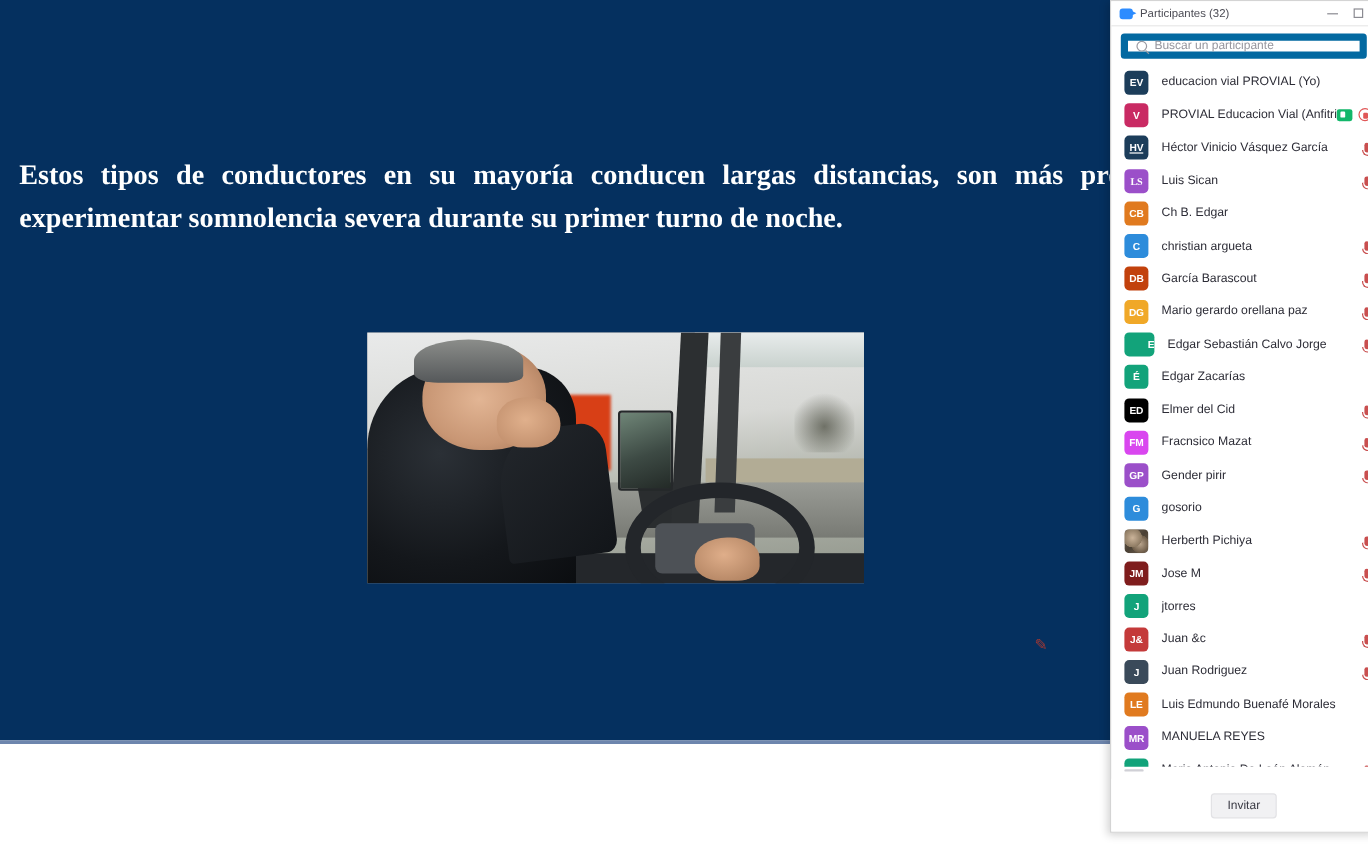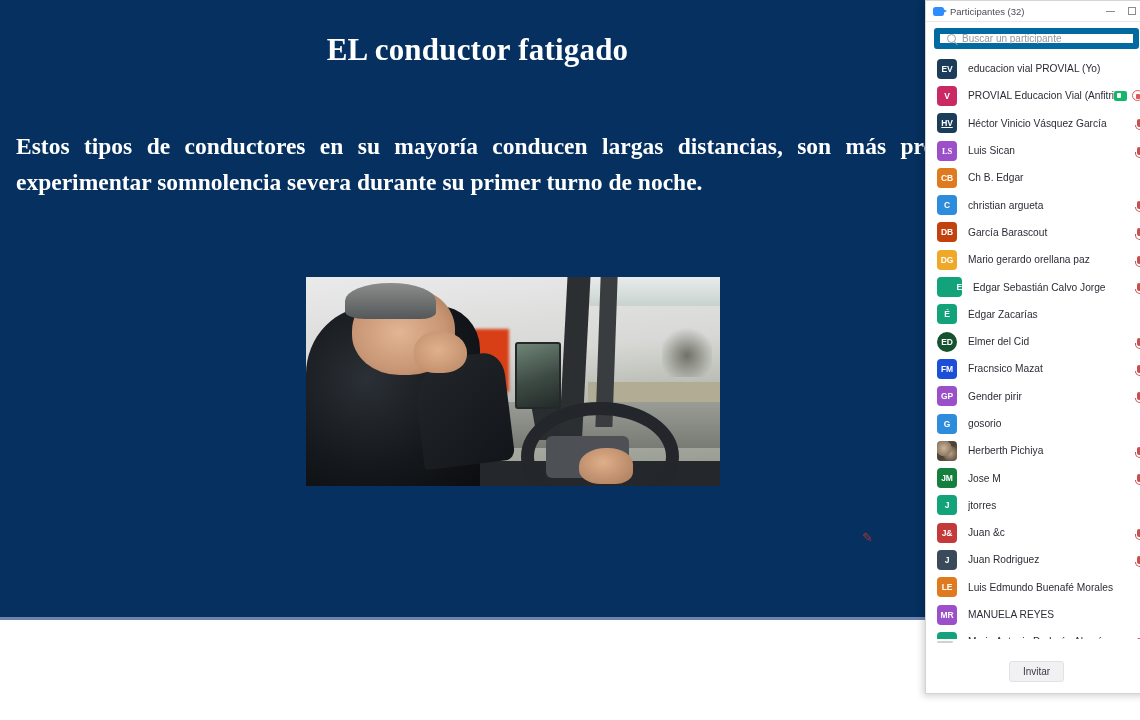--- a/index.html
+++ b/index.html
@@ -352,21 +352,20 @@
     color: #3a3a44;
     padding: 4px 13px;
     font-family: "Liberation Sans", sans-serif;
   }
 </style>
 </head>
 <body>
 
 <div id="slide">
 
-  <div id="slide-title">EL conductor fatigado</div>
 
   <div id="slide-body">Estos tipos de conductores en su mayoría conducen largas distancias, son más propensos a experimentar somnolencia severa durante su primer turno de noche.</div>
 
   <div id="slide-photo">
     <div class="ph ph-sky"></div>
     <div class="ph ph-wall"></div>
     <div class="ph ph-road"></div>
     <div class="ph ph-orange"></div>
     <div class="ph ph-tree"></div>
     <div class="ph ph-glasstop"></div>
@@ -476,28 +475,28 @@
         <div class="p-icons">
           <span class="ic-mic"></span>
         </div>
       </div>
       <div class="p-row">
         <div class="avatar" style="background: rgb(18, 163, 122);">É</div>
         <div class="p-name">Édgar Zacarías</div>
         <div class="p-icons"></div>
       </div>
       <div class="p-row">
-        <div class="avatar" style="background: #14532d; border-radius: 10px;">ED</div>
+        <div class="avatar" style="background: #000000;">ED</div>
         <div class="p-name">Elmer del Cid</div>
         <div class="p-icons">
           <span class="ic-mic"></span>
         </div>
       </div>
       <div class="p-row">
-        <div class="avatar" style="background: #1d4ed8;">FM</div>
+        <div class="avatar" style="background: #d946ef;">FM</div>
         <div class="p-name">Fracnsico Mazat</div>
         <div class="p-icons">
           <span class="ic-mic"></span>
         </div>
       </div>
       <div class="p-row">
         <div class="avatar" style="background: rgb(155, 79, 201);">GP</div>
         <div class="p-name">Gender pirir</div>
         <div class="p-icons">
           <span class="ic-mic"></span>
@@ -509,21 +508,21 @@
         <div class="p-icons"></div>
       </div>
       <div class="p-row">
         <div class="avatar photo"></div>
         <div class="p-name">Herberth Pichiya</div>
         <div class="p-icons">
           <span class="ic-mic"></span>
         </div>
       </div>
       <div class="p-row">
-        <div class="avatar" style="background: #15803d;">JM</div>
+        <div class="avatar" style="background: #7f1d1d;">JM</div>
         <div class="p-name">Jose M</div>
         <div class="p-icons">
           <span class="ic-mic"></span>
         </div>
       </div>
       <div class="p-row">
         <div class="avatar" style="background: rgb(18, 163, 122);">J</div>
         <div class="p-name">jtorres</div>
         <div class="p-icons"></div>
       </div>

